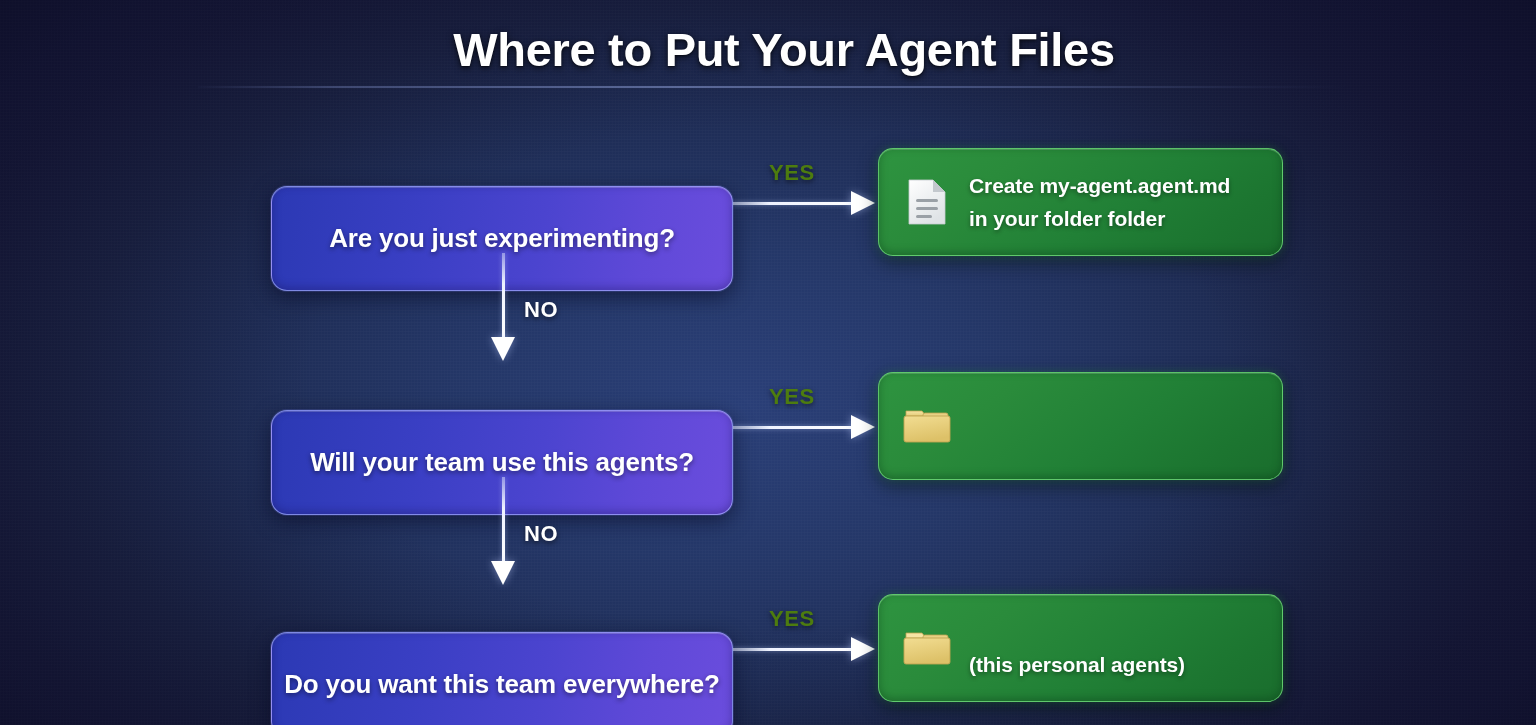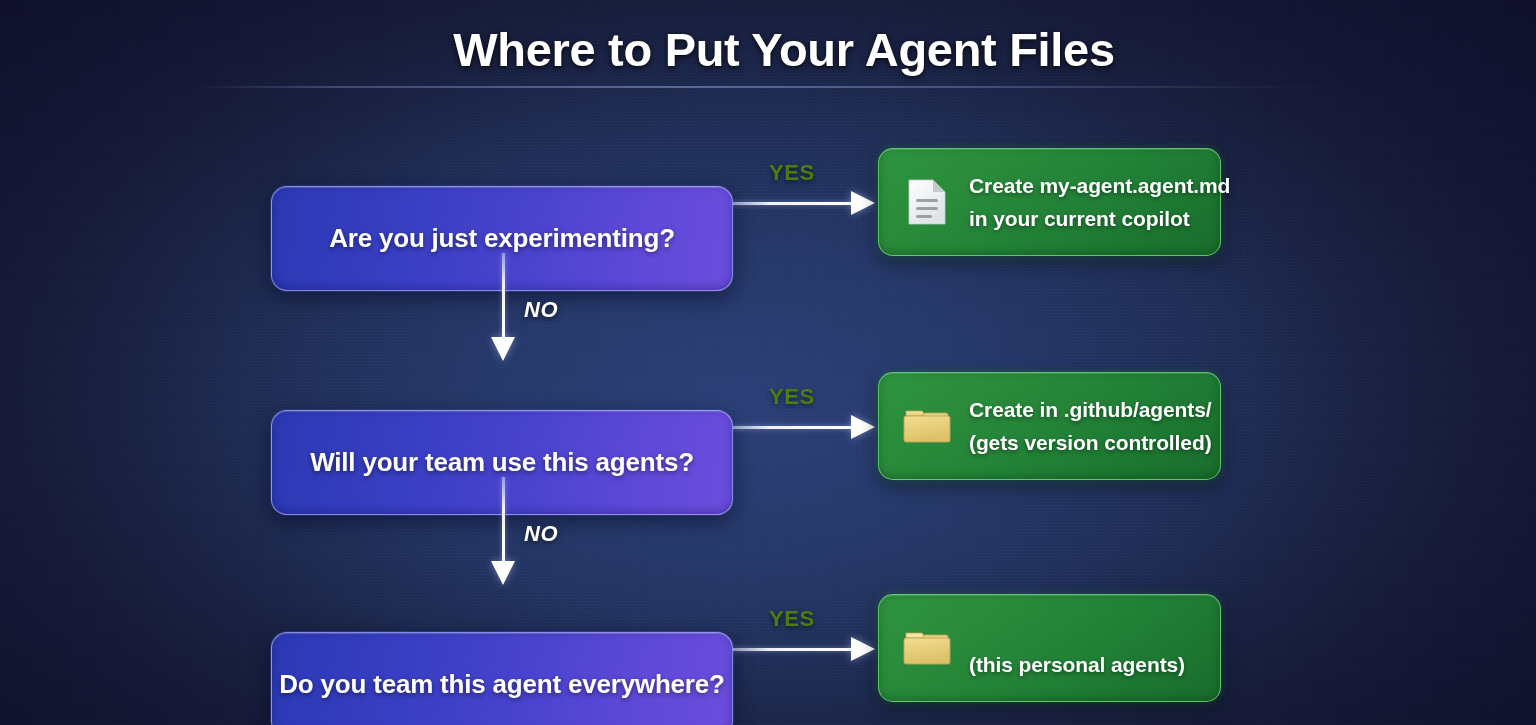--- a/index.html
+++ b/index.html
@@ -94,21 +94,21 @@
     font-weight: bold;
     letter-spacing: -0.2px;
     text-shadow: 0 2px 5px rgba(0,0,0,0.45);
     white-space: nowrap;
   }
 
   
   .a-box {
     position: absolute;
     left: 878px;
-    width: 343px;
+    width: 405px;
     height: 108px;
     border-radius: 15px;
     background: linear-gradient(145deg, #2e9440 0%, #2a8b3b 28%, #218036 58%, #1c7530 82%, #1a6d2d 100%);
     border: 1px solid rgba(118,225,128,0.72);
     box-shadow:
       0 0 10px rgba(60,200,85,0.22),
       0 6px 18px rgba(5,20,10,0.50),
       inset 0 1px 0 rgba(255,255,255,0.16),
       inset 0 -2px 8px rgba(5,45,18,0.36);
     display: flex;
@@ -169,21 +169,20 @@
     border-top: 24px solid #ffffff;
     filter: drop-shadow(0 0 4px rgba(190,206,255,0.45));
   }
   .no-label {
     position: absolute; left: 30px; top: 44px;
     color: #ffffff;
     font-size: 22px;
     font-weight: bold;
     letter-spacing: 0.6px;
     text-shadow: 0 2px 5px rgba(0,0,0,0.55);
-    font-style: italic;
   }
 </style>
 </head>
 <body>
 
 <div id="bg-base"></div>
 <div id="bg-noise"></div>
 <div id="bg-vignette"></div>
 
 <div id="title">Where to Put Your Agent Files</div>
@@ -212,21 +211,21 @@
         </defs>
         <path d="M8 4 h24 l12 12 v32 a0 0 0 0 1 0 0 h-36 z" fill="url(#docg)" stroke="#c6cbd0" stroke-width="0.8"></path>
         <path d="M32 4 l12 12 h-12 z" fill="#c3c8cd"></path>
         <rect x="15" y="23" width="22" height="3" rx="1.5" fill="#9aa0a6"></rect>
         <rect x="15" y="31" width="22" height="3" rx="1.5" fill="#9aa0a6"></rect>
         <rect x="15" y="39" width="16" height="3" rx="1.5" fill="#9aa0a6"></rect>
       </svg>
     </span>
     <span class="a-text">
       <span>Create my-agent.agent.md</span><br>
-      <span>in your current copilot</span>
+      <span>in your folder folder</span>
     </span>
   </div>
 </div>
 
 <div class="no-conn" id="no-conn-0">
   <div class="no-line"></div>
   <div class="no-head"></div>
   <span class="no-label">NO</span>
 </div>
 
@@ -253,37 +252,33 @@
           <linearGradient id="ftg" x1="0" y1="0" x2="0" y2="1">
             <stop offset="0%" stop-color="#f6e4a4"></stop>
             <stop offset="100%" stop-color="#e4cc78"></stop>
           </linearGradient>
         </defs>
         <path d="M5 11 h16 l4 5 h-20 z" fill="url(#ftg)" stroke="#c0a451" stroke-width="0.8"></path>
         <rect x="22" y="13" width="25" height="9" rx="2" fill="#e8d184" stroke="#c0a451" stroke-width="0.8"></rect>
         <path d="M5 16 h42 a2 2 0 0 1 2 2 v22 a2 2 0 0 1 -2 2 h-42 a2 2 0 0 1 -2 -2 v-22 a2 2 0 0 1 2 -2 z" fill="url(#fbg)" stroke="#c0a451" stroke-width="0.9"></path>
       </svg>
     </span>
-    <span class="a-text">
-      <span>Create in .github/agents/</span><br>
-      <span>(gets version controlled)</span>
-    </span>
   </div>
 </div>
 
 <div class="no-conn" id="no-conn-1">
   <div class="no-line"></div>
   <div class="no-head"></div>
   <span class="no-label">NO</span>
 </div>
 
 <div class="row" id="row-2">
 
   <div class="q-box">
-    <span class="q-label">Do you team this agent everywhere?</span>
+    <span class="q-label">Do you want this team everywhere?</span>
   </div>
 
   <div class="yes-conn">
     <span class="yes-label">YES</span>
     <div class="yes-line"></div>
     <div class="yes-head"></div>
   </div>
 
   <div class="a-box">
     <span class="a-icon">

